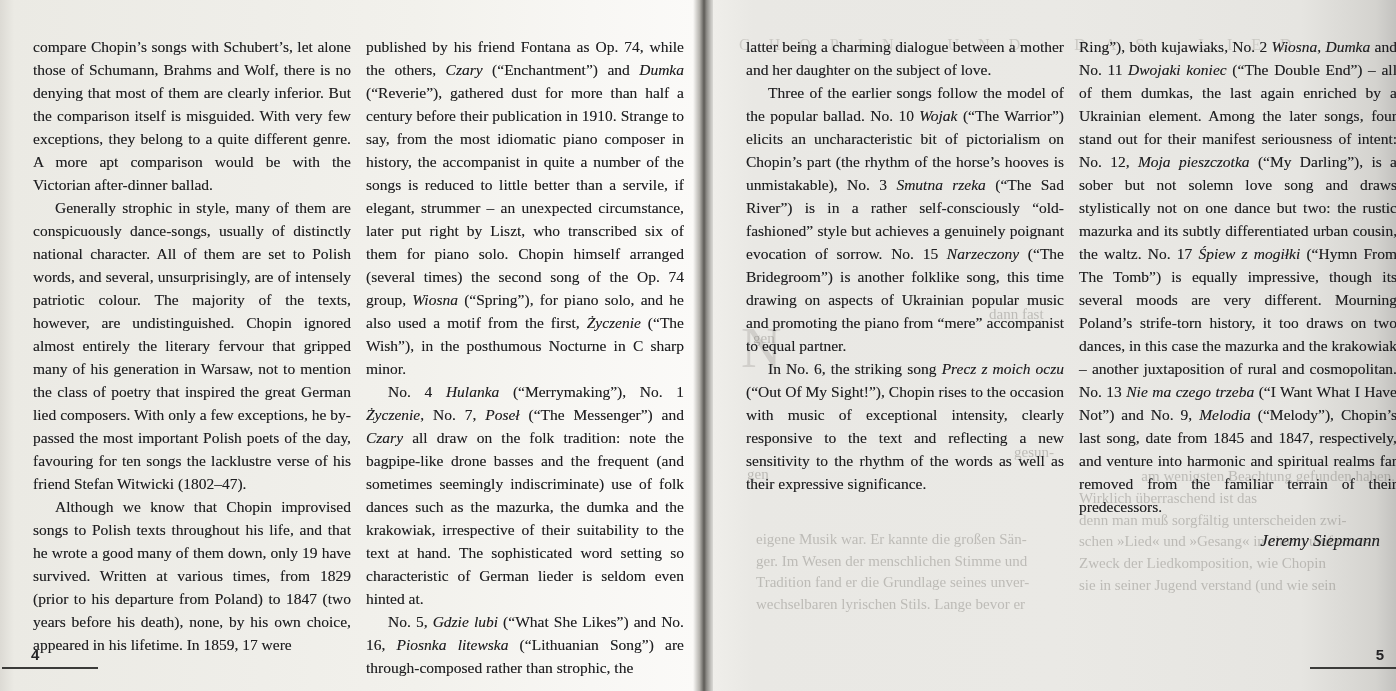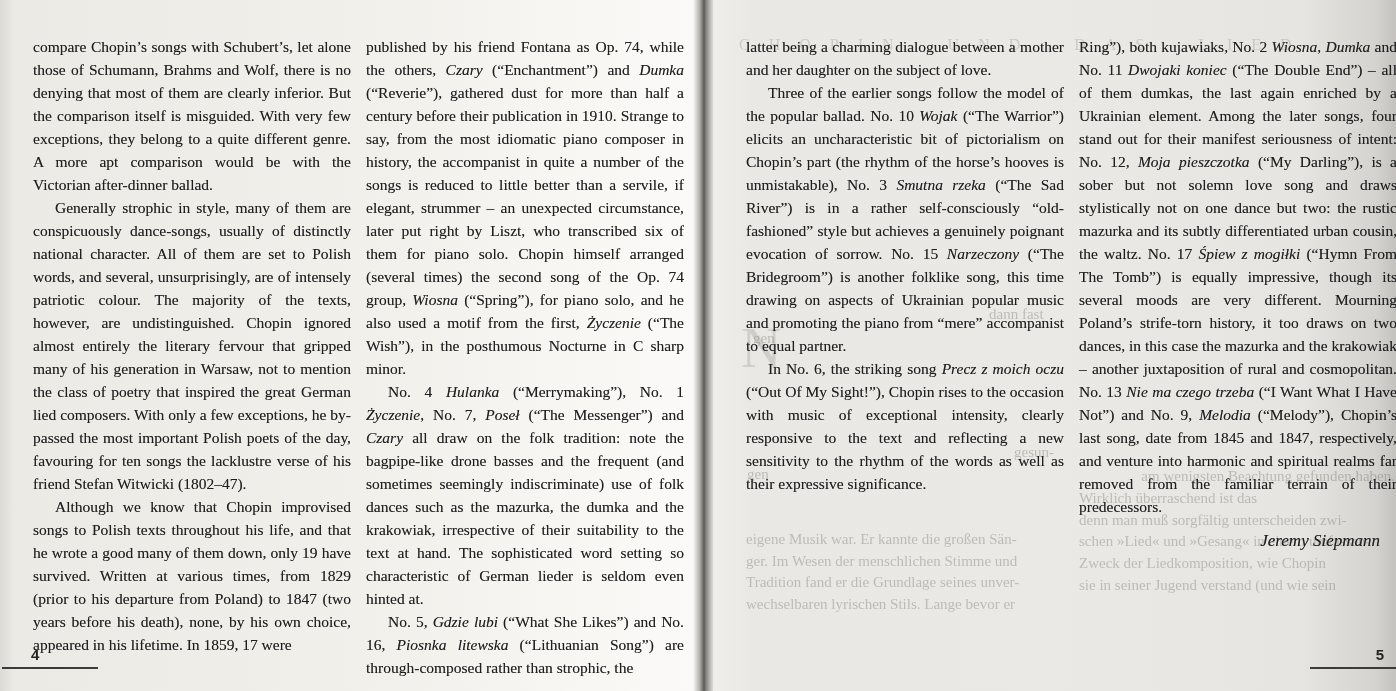--- a/index.html
+++ b/index.html
@@ -28,21 +28,21 @@
   .para.indent{text-indent:22px;}
   .para i{font-style:italic;}
   
   .ghost{position:absolute;color:rgba(104,101,94,0.34);filter:blur(0.35px);}
   .ghost.heading{
     left:26px;top:36px;font-size:16px;letter-spacing:19px;word-spacing:12px;
     white-space:nowrap;color:rgba(118,115,108,0.26);filter:blur(0.6px);
   }
   .ghost.dropcap{left:28px;top:320px;font-size:56px;line-height:1;color:rgba(110,107,100,0.20);}
   .gblock{font-size:15px;text-align:justify;}
-  .gb1{left:33px;top:529px;width:318px;line-height:21.6px;}
+  .gb1{left:43px;top:529px;width:318px;line-height:21.6px;}
   .gb2{left:366px;top:466px;width:316px;line-height:21.8px;}
   .gb2 div:nth-child(1){text-align:right;}
   .gb2 div:nth-child(7){text-indent:20px;margin-top:8px;}
   .frags{inset:0;font-size:15px;}
   .frags div{position:absolute;white-space:nowrap;}
   .frags div:nth-child(1){left:276px;top:306px;}
   .frags div:nth-child(2){left:40px;top:330px;}
   .frags div:nth-child(3){left:301px;top:444px;}
   .frags div:nth-child(4){left:34px;top:466px;}
   .byline{

